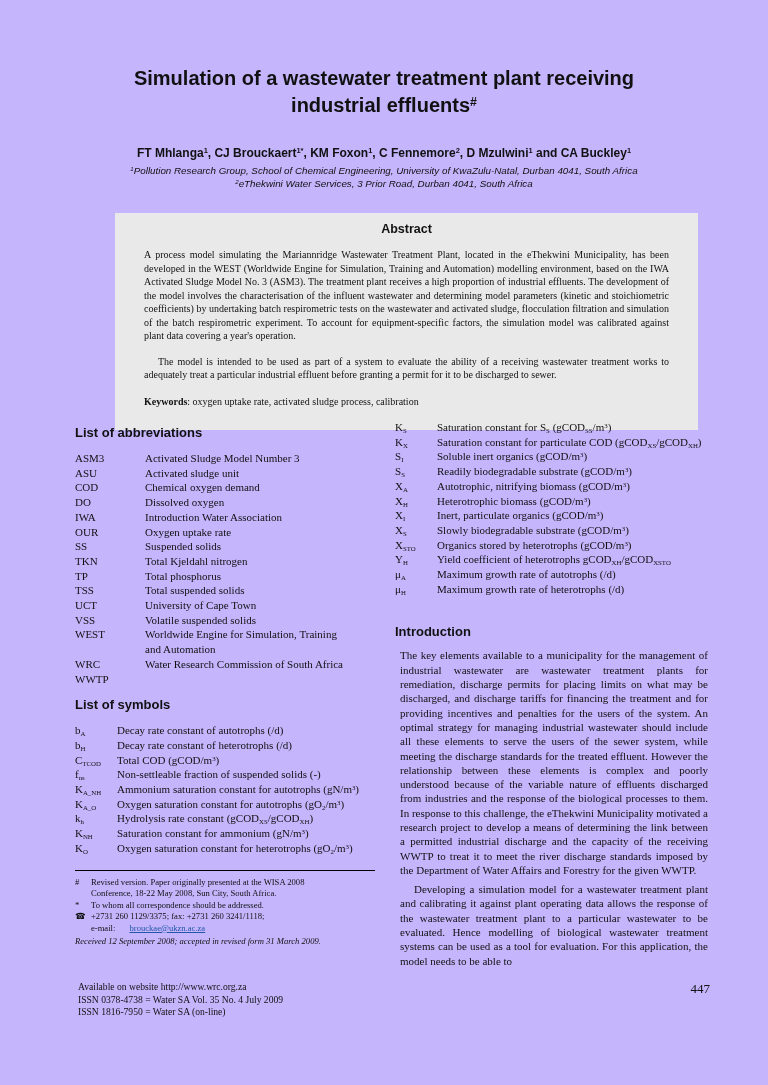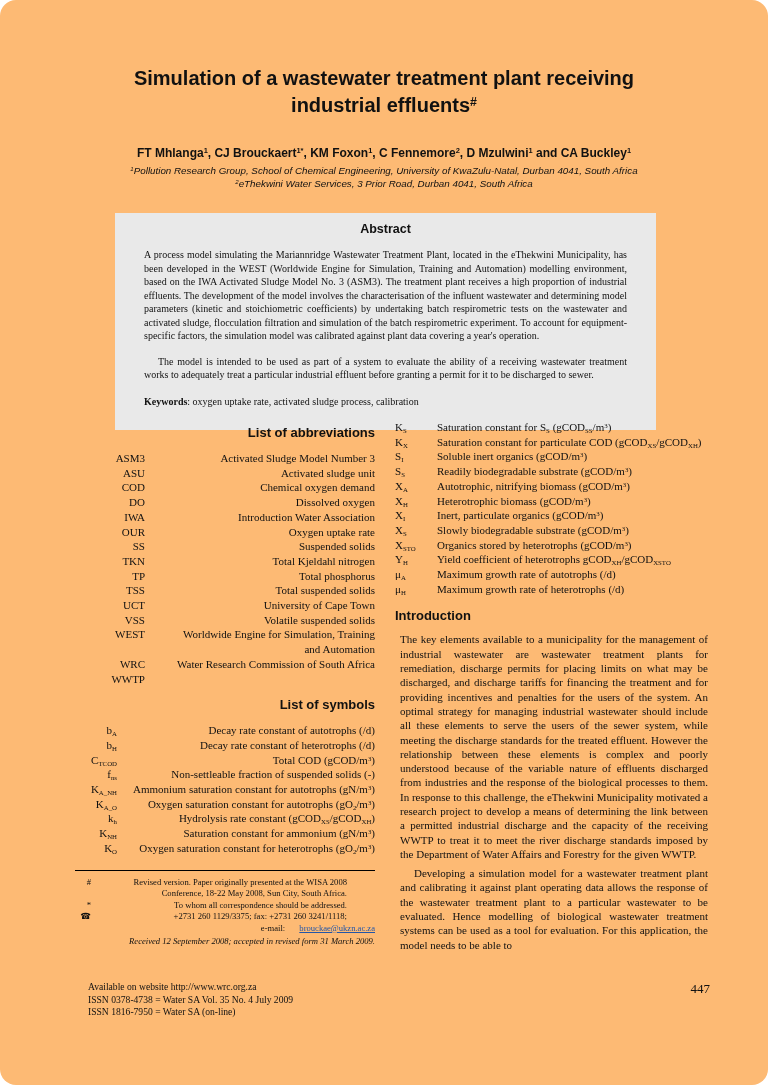--- a/index.html
+++ b/index.html
@@ -1,80 +1,80 @@
 <!DOCTYPE html>
 <html><head>
 <meta charset="utf-8">
 <style>
   html,body { margin:0; padding:0; background:#ffffff; }
   .page {
-    position:relative; width:768px; height:1085px; background:#fdba74;
-    color:#111; font-family:"Liberation Serif", serif; overflow:hidden;border-radius:16px;
+    position:relative; width:768px; height:1085px; background:#c4b5fd;
+    color:#111; font-family:"Liberation Serif", serif; overflow:hidden;
   }
   sup { font-size:62%; vertical-align:0.5em; line-height:0; }
   sub { font-size:62%; vertical-align:-0.25em; line-height:0; }
 
   .title {
     position:absolute; top:52px; left:0; right:0; text-align:center;
     font-family:"Liberation Sans", sans-serif; font-weight:bold;
     font-size:20px; line-height:1.32; white-space:pre-line;
   }
   .authors {
     position:absolute; top:146px; left:0; right:0; text-align:center;
     font-family:"Liberation Sans", sans-serif; font-weight:bold; font-size:12px;
   }
   .affils {
     position:absolute; top:164px; left:0; right:0; text-align:center;
     font-family:"Liberation Sans", sans-serif; font-style:italic;
     font-size:9.8px; line-height:13px;
   }
 
   .abstract-box {
-    position:absolute; top:213px; left:115px; width:541px; min-height:190px;
+    position:absolute; top:213px; left:115px; width:583px; min-height:190px;
     box-sizing:border-box; padding:9px 17px 10px 17px; background:#e9e9e9;
   }
   .abstract-heading {
     text-align:center; font-family:"Liberation Sans", sans-serif;
     font-weight:bold; font-size:12.5px; margin:0 0 12px 0;
   }
   .abstract-box p { margin:12px; font-size:10px; line-height:13.5px; text-align:justify; }
   .abstract-box p.indent { text-indent:14px; }
   .keywords { margin-top:13px !important; text-align:left !important; }
   .keywords b { font-weight:bold; }
 
   .columns { position:absolute; top:425px; left:75px; width:635px; }
-  .col-left  { position:absolute; left:0; top:0; width:300px;text-align:right; }
+  .col-left  { position:absolute; left:0; top:0; width:300px; }
   .col-right { position:absolute; left:320px; top:-5px; width:318px; }
 
   .sec-heading {
     font-family:"Liberation Sans", sans-serif; font-weight:bold;
     font-size:13px; margin:0 0 11px 0;
   }
   .sec-heading.symbols { margin-top:11px; }
-  .sec-heading.intro { margin:12px 0 9px 0; }
+  .sec-heading.intro { margin:28px 0 9px 0; }
 
   .abbr-row, .sym-row { display:flex; font-size:11px; line-height:14.7px; }
   .abbr-row .term { width:70px; flex:none; }
   .sym-row  .term { width:42px; flex:none; }
   .abbr-row .def, .sym-row .def { flex:1; white-space:pre-line; }
   .col-right .sym-row .def { white-space:nowrap; }
 
   .body-par { margin:5px; font-size:11px; line-height:14.3px; text-align:justify; }
   .body-par.indent { text-indent:14px; }
 
   .footnotes { margin-top:14px; border-top:1px solid #000; padding-top:6px;
     font-size:8.6px; line-height:11.6px; }
   .fn-row { display:flex; }
   .fn-marker { width:16px; flex:none; }
   .fn-text { flex:1; max-width:256px; }
   .fn-email { margin-left:16px; }
   .email-link { color:#2356a8; text-decoration:underline; cursor:pointer;padding-left:12px; }
   .fn-received { font-style:italic; margin-top:1px; }
 
-  .footer { position:absolute; top:981px; left:88px; right:58px;
+  .footer { position:absolute; top:981px; left:78px; right:58px;
     display:flex; justify-content:space-between; align-items:flex-start; }
   .footer-lines { font-size:9.6px; line-height:12.6px; }
   .page-number { font-size:13px; }
 </style>
 </head>
 <body>
 
 <div class="page">
 
   <h1 class="title">Simulation of a wastewater treatment plant receiving

